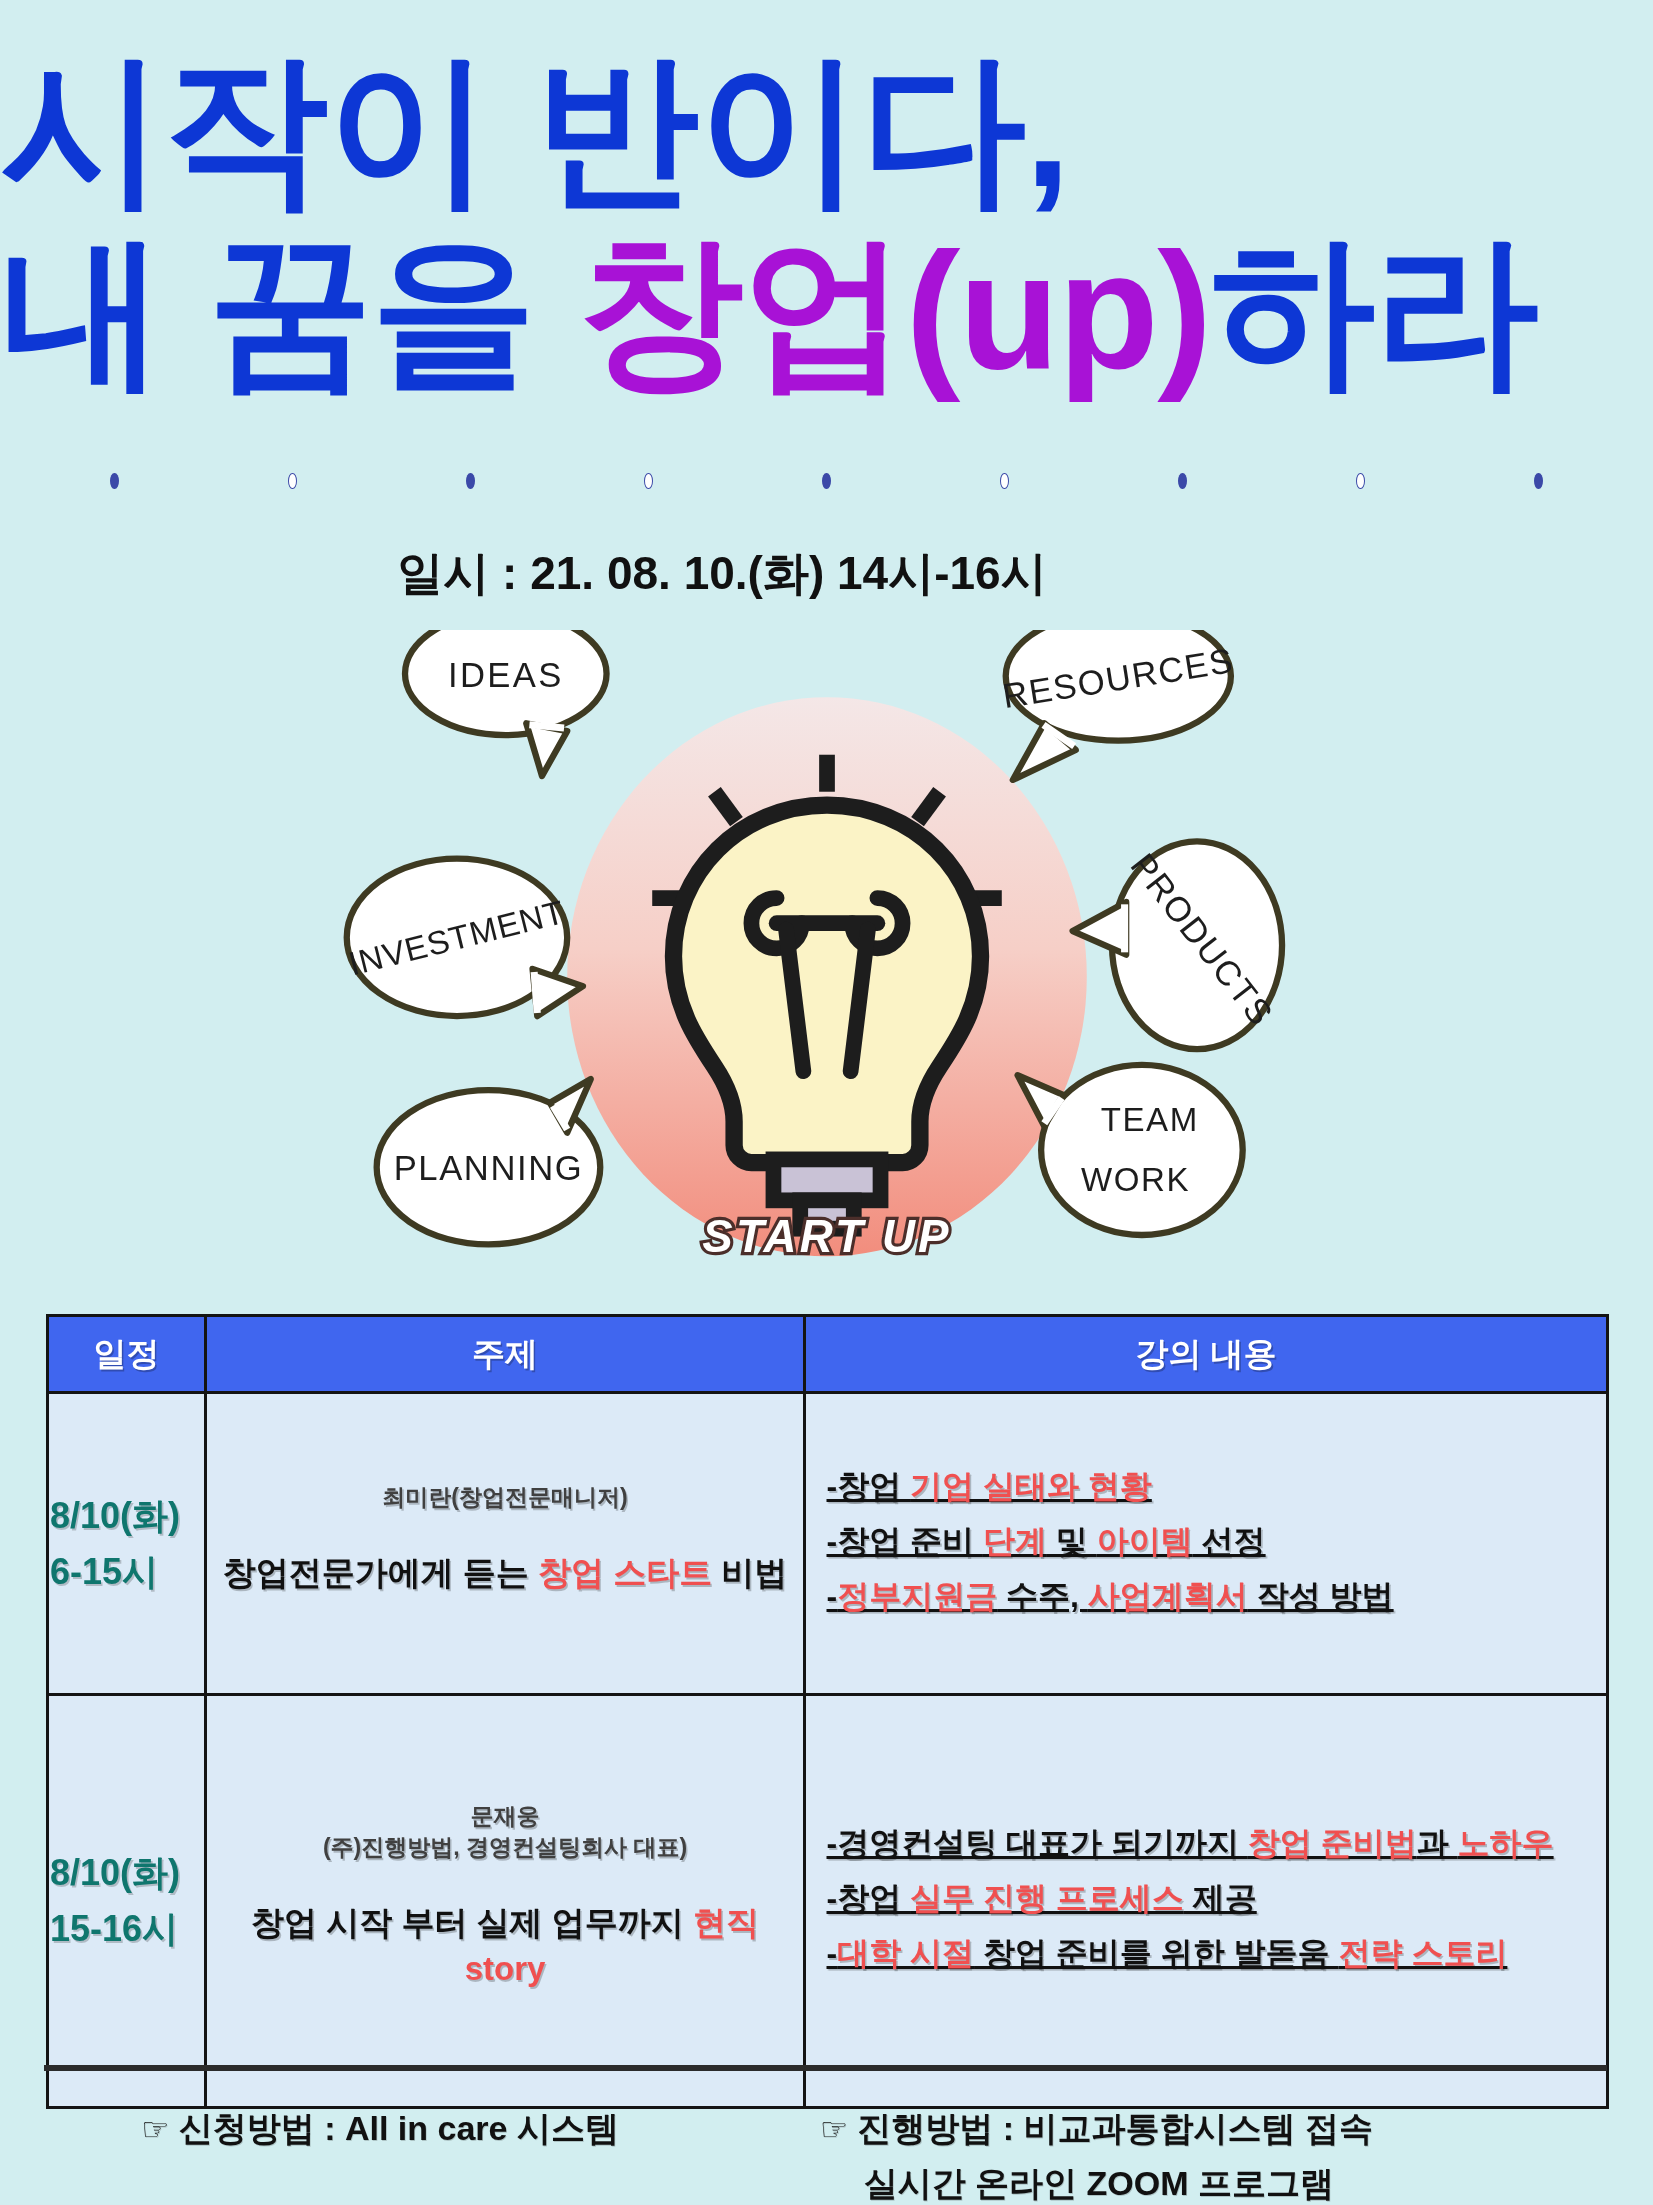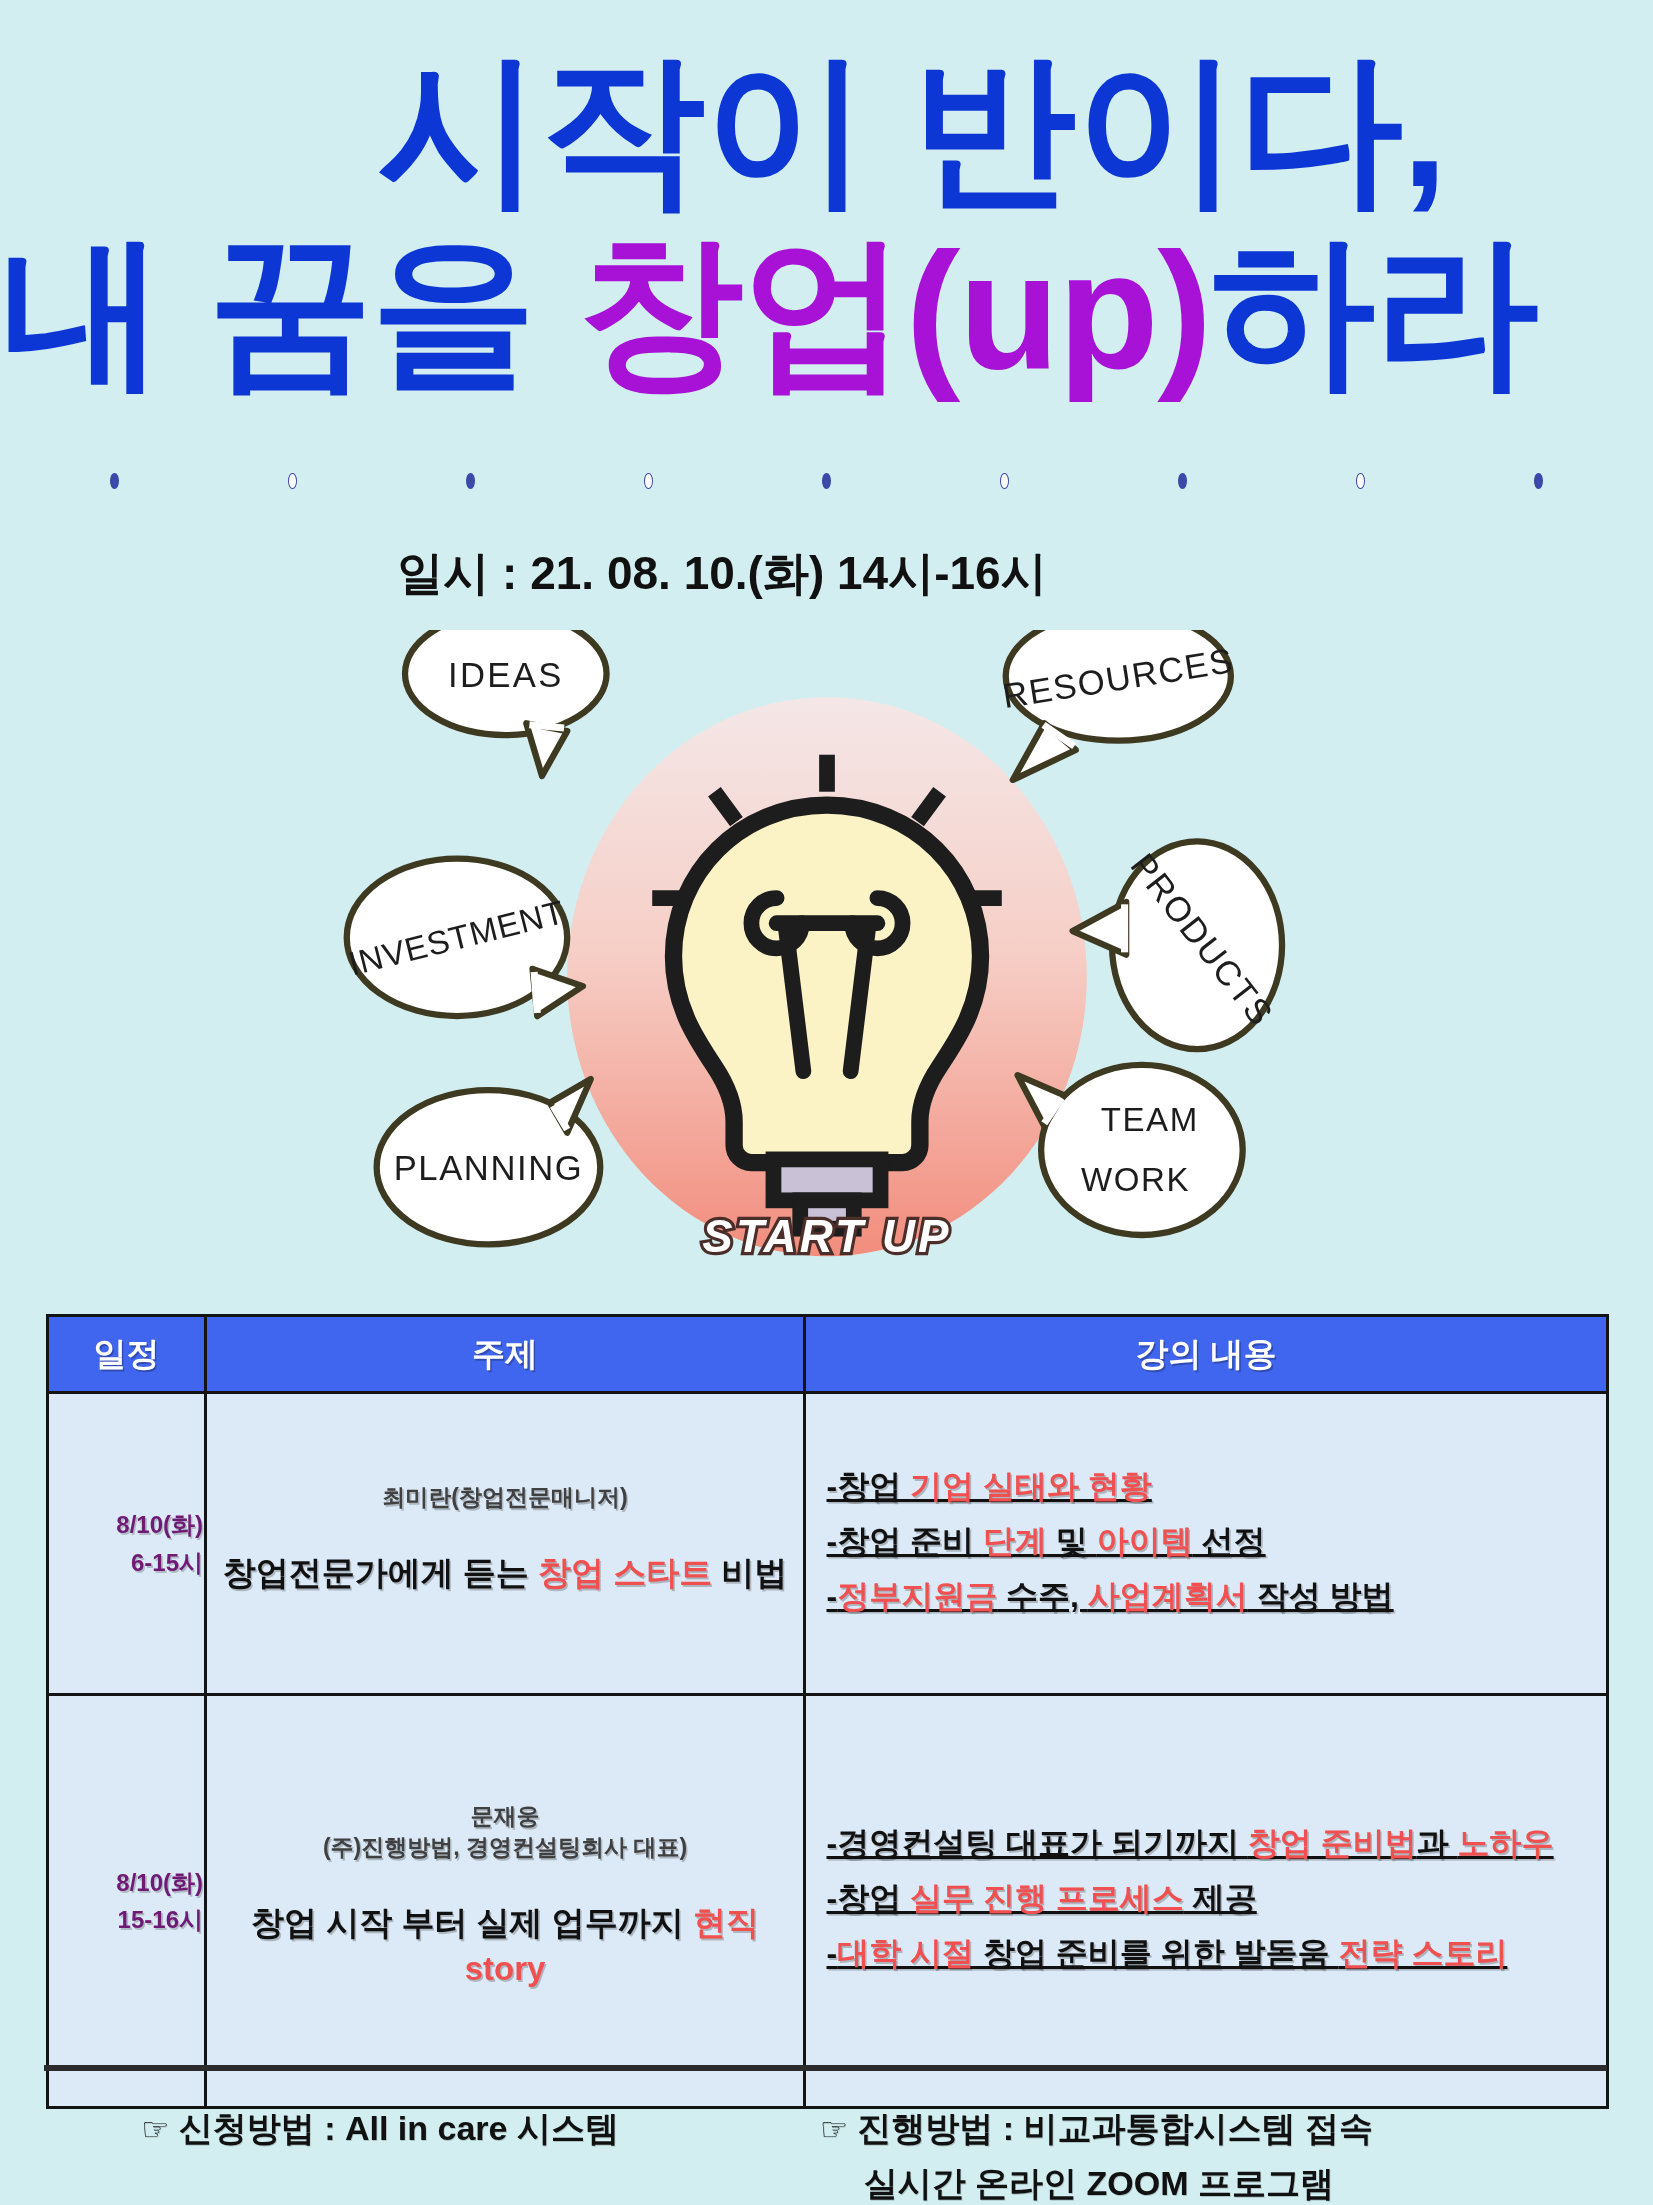--- a/index.html
+++ b/index.html
@@ -18,21 +18,21 @@
     background: #d2eef0;
     overflow: hidden;
   }
 
   
   .title-block {
     position: absolute;
     top: 39px;
     left: 0;
     width: 1446px;
-    text-align: right;
+    text-align: left;
   }
   .title-line {
     font-size: 165px;
     font-weight: bold;
     letter-spacing: -1.6px;
     line-height: 1.10;
     white-space: nowrap;
   }
   .t-blue  { color: #0d37d5; }
   .t-purple{ color: #a812d6; }
@@ -98,24 +98,24 @@
     font-size: 33px;
     font-weight: bold;
     height: 72px;
     text-shadow: 1.6px 1.6px 0 rgba(0,0,0,.25);
   }
   .col-when  { width: 158px; }
   .col-topic { width: 599px; }
   .col-body  { width: 803px; }
 
   .cell-when {
-    text-align: right;
-    font-size: 24px;
-    font-weight: bold;
-    color: #701a75;
+    text-align: left;
+    font-size: 36px;
+    font-weight: bold;
+    color: #0f766e;
     line-height: 1.55;
     text-shadow: 1.6px 1.6px 0 rgba(0,0,0,.20);
   }
   .cell-topic {
     text-align: center;
     padding: 27px 14px 36px 14px;
   }
   .cell-body {
     padding: 27px 14px 31.5px 20.5px;
   }

